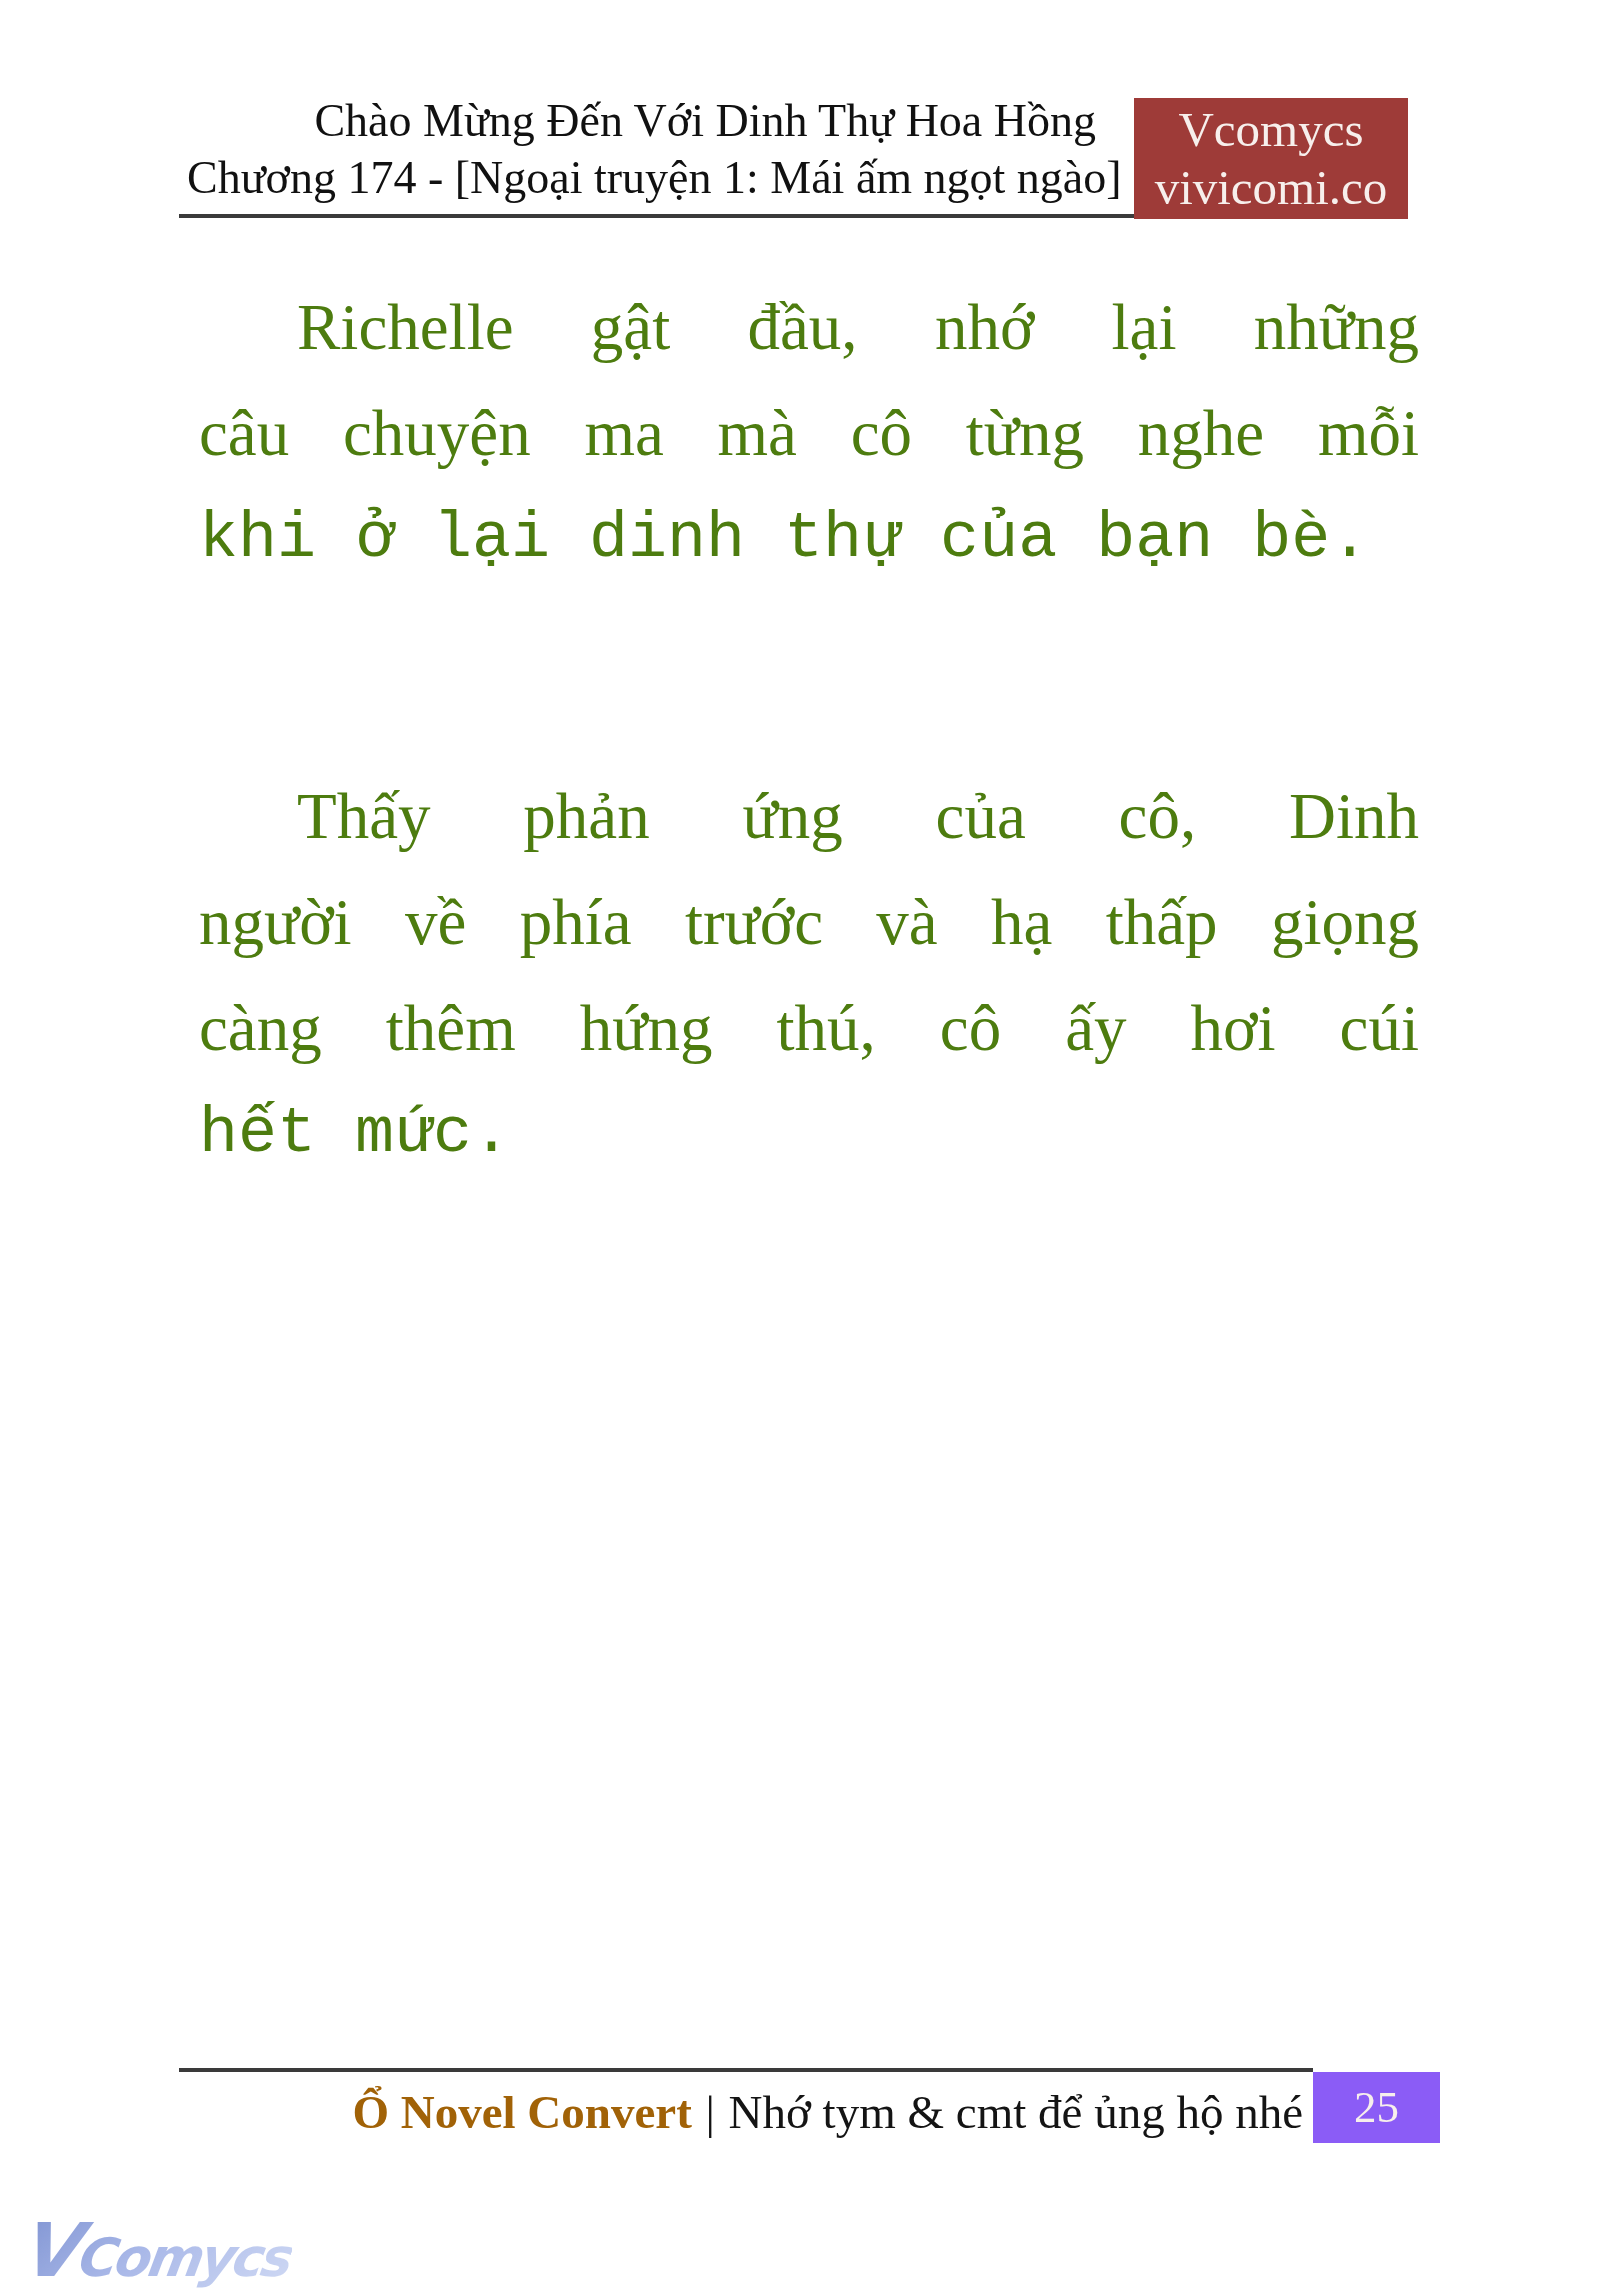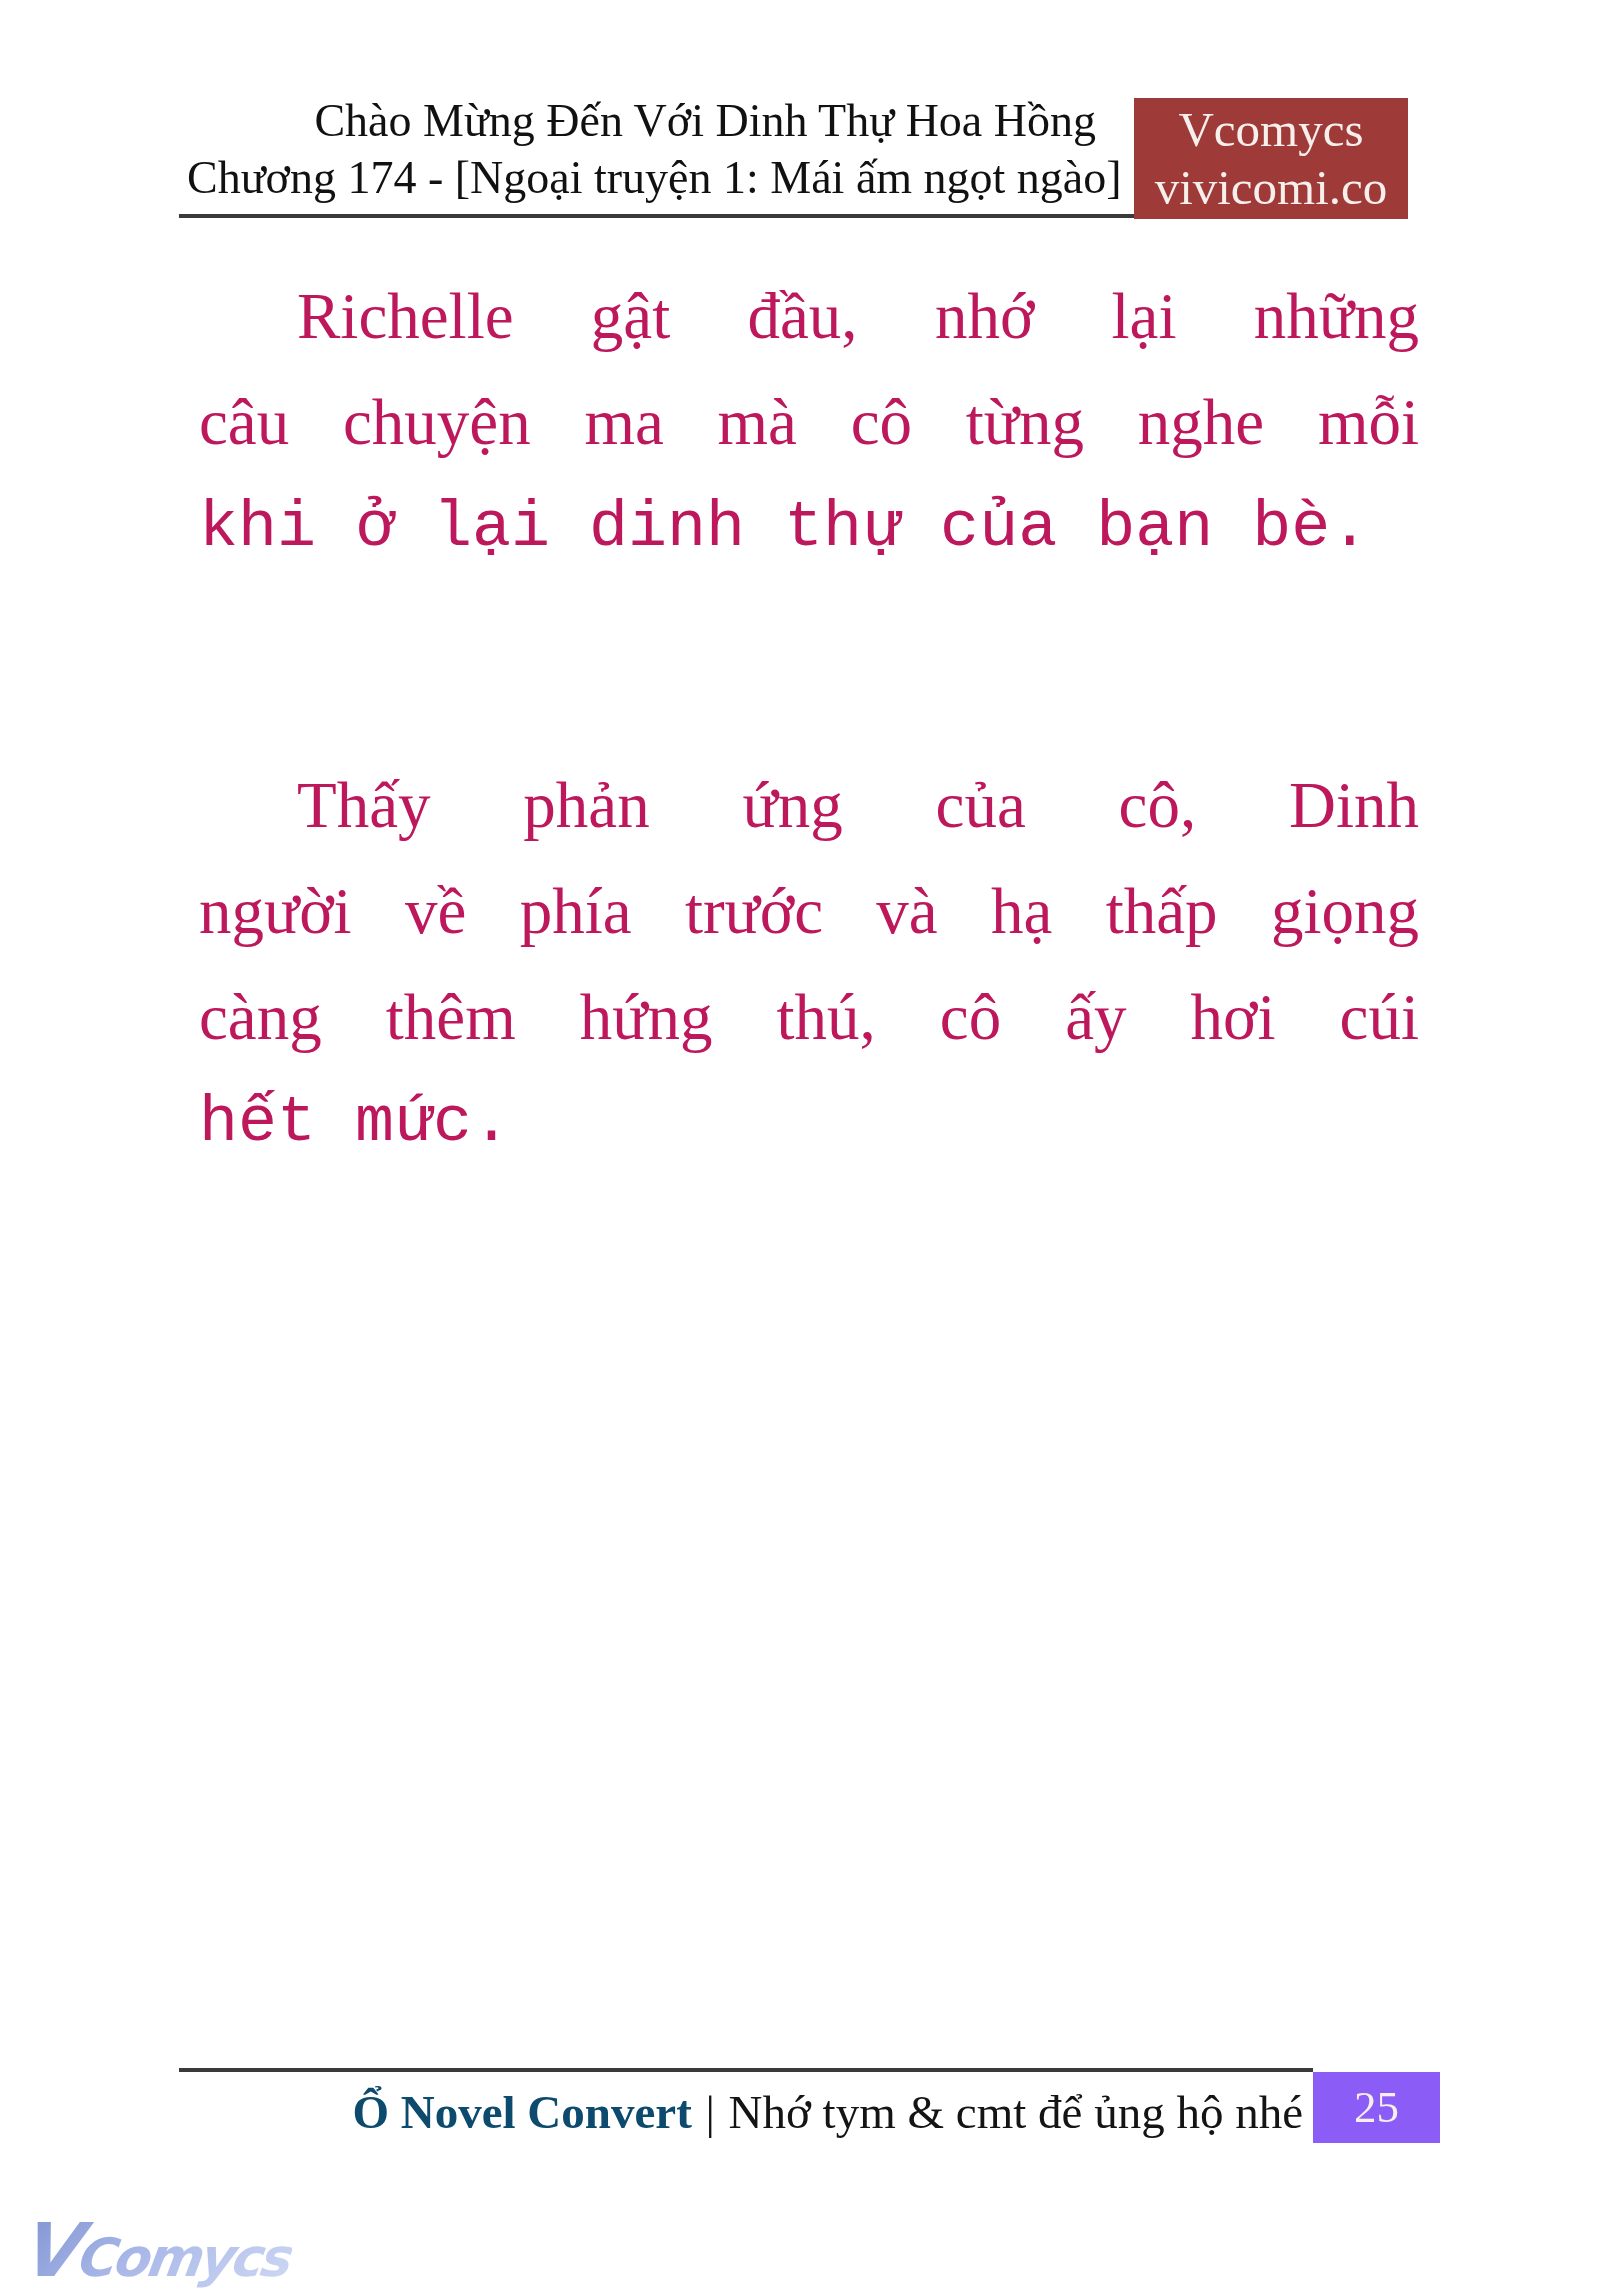--- a/index.html
+++ b/index.html
@@ -46,25 +46,25 @@
     font-size: 49px;
     line-height: 58px;
     padding-top: 2.9px;
     box-sizing: border-box;
   }
 
   
   .body-text {
     position: absolute;
     left: 199px;
-    top: 263px;
+    top: 274px;
     width: 1220px;
     font-size: 65px;
     line-height: 106px;
-    color: #be185d;
+    color: #4d7c0f;
   }
   .para { margin: 0 0 171px 0; }
   .para:last-child { margin-bottom: 0; }
   .bline {
     width: 100%;
     box-sizing: border-box;
     text-align: justify;
     text-align-last: justify;
   }
   .bline.first { padding-left: 98px; }
@@ -85,21 +85,21 @@
     top: 2082px;
     width: 1124px;
     text-align: right;
     font-size: 47px;
     line-height: 61px;
     white-space: nowrap;
     color: #141414;
   }
   .footer-brand {
     font-weight: bold;
-    color: #0c4a6e;
+    color: #a16207;
   }
   .footer-sep {
     padding: 0 13.7px;
     font-weight: normal;
     color: #141414;
   }
   .page-badge {
     position: absolute;
     left: 1313px;
     top: 2072px;

